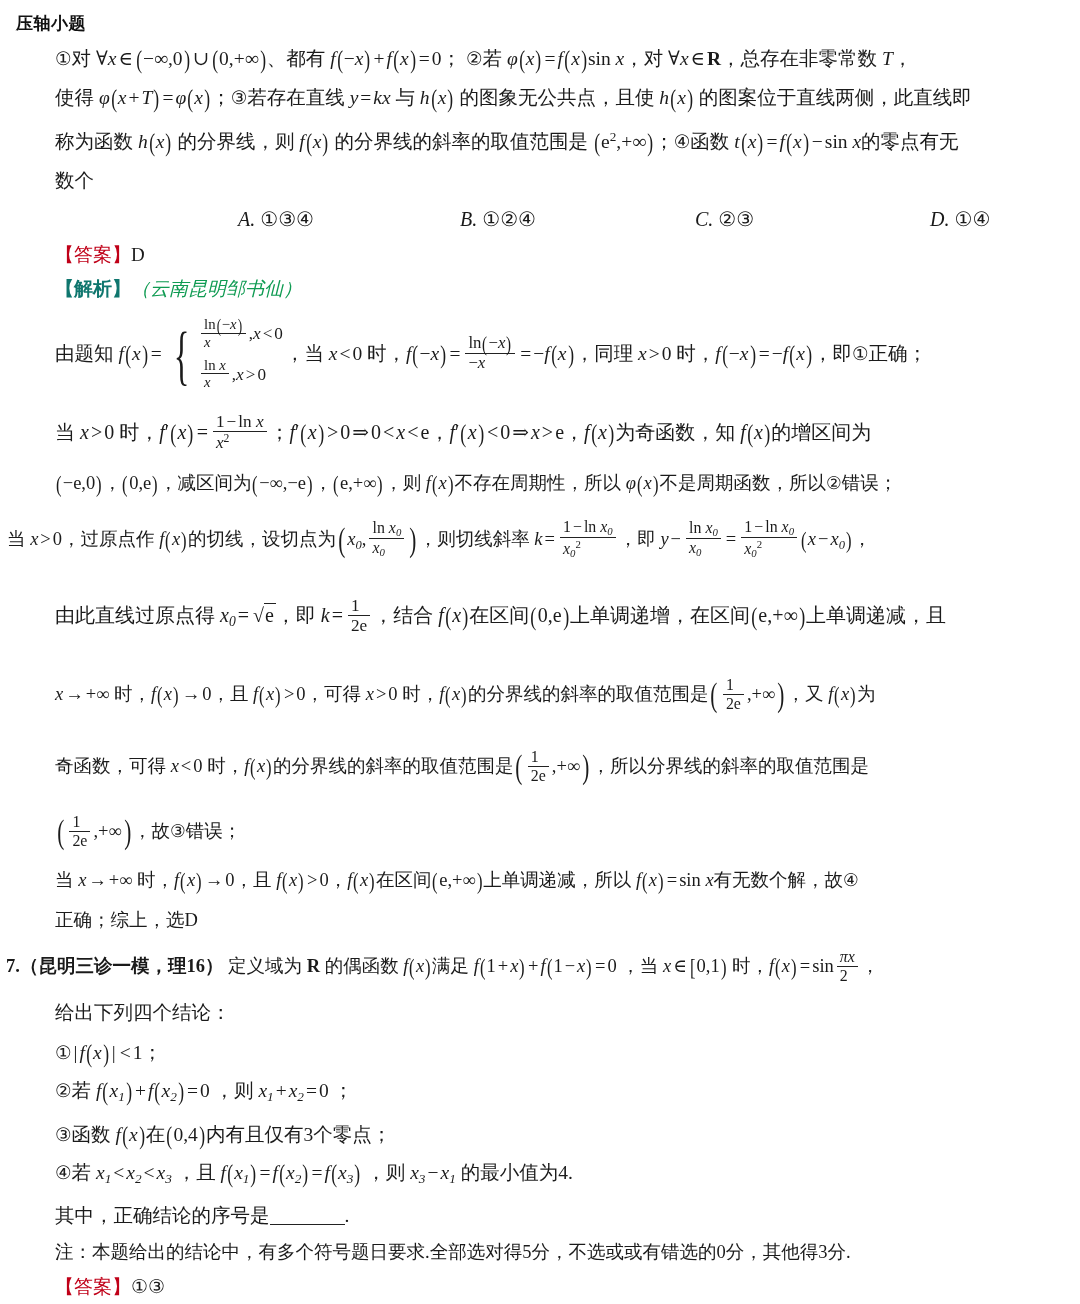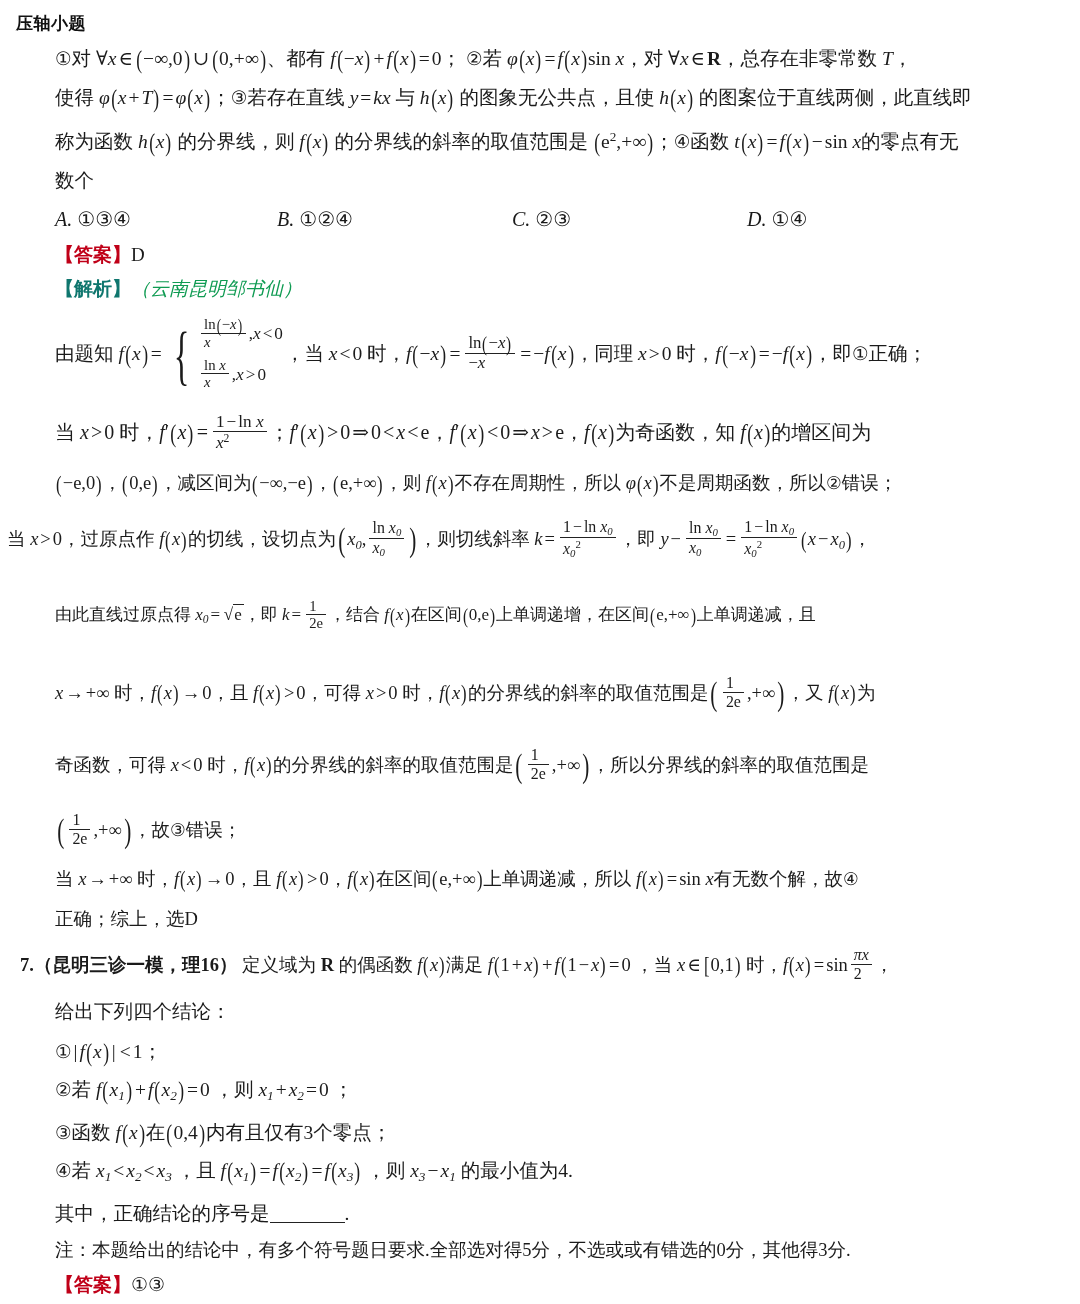--- a/index.html
+++ b/index.html
@@ -116,21 +116,21 @@
 
   
   .sqrt { display: inline-block; position: relative; padding-left: 0.1em; }
   .sqrt > .rad { font-style: normal; }
   .sqrt > .rgd { border-top: 1.1px solid #222; padding: 0 2px 0 1px; }
 
   
   .marker-answer {
     color: #c00018;
     font-family: "Liberation Sans", "DejaVu Sans", sans-serif;
-    font-weight: bold;
+    font-weight: normal;
     font-size: 19px;
     text-align: center;
   }
   .marker-analysis {
     color: #0f766e;
     font-family: "Liberation Sans", "DejaVu Sans", sans-serif;
     font-weight: bold;
     font-size: 19px;
   }
   .analysis-author {
@@ -140,33 +140,34 @@
     font-family: "Liberation Serif", serif;
   }
   .answer-value { color: #1a1a1a; font-size: 19px; }
 
   
   .options-row {
     padding-left: 55px;
     font-size: 20px;
     line-height: 38px;
     display: flex;
+    justify-content: flex-end;
   }
   .option { display: inline-block; }
   .opt-a { width: 222px; }
   .opt-b { width: 235px; }
   .opt-c { width: 235px; }
   .opt-d { width: 150px; }
   .opt-letter { font-style: italic; font-family: "Liberation Serif", serif; }
 
   
   .prob-head {
     font-size: 19.5px;
     line-height: 40px;
-    padding-left: 20px;
+    padding-left: 6px;
     white-space: nowrap;
   }
   .prob-no { font-weight: bold; font-style: normal; }
   .prob-src { font-weight: bold; font-style: normal; }
 
   .blank-line {
     display: inline-block;
     width: 75px;
     border-bottom: 1.4px solid #222;
     vertical-align: -3px;
@@ -237,21 +238,21 @@
   </div>
 
   <div class="body-line" style="font-size:18.5px;line-height:42px;">
     <span class="paren-sm">(</span><span class="mup">−</span><span class="mup">e</span><span class="mup">,</span>0<span class="paren-sm">)</span>，<span class="paren-sm">(</span>0<span class="mup">,</span><span class="mup">e</span><span class="paren-sm">)</span>，减区间为<span class="paren-sm">(</span><span class="mup">−</span>∞<span class="mup">,</span><span class="mup">−</span><span class="mup">e</span><span class="paren-sm">)</span>，<span class="paren-sm">(</span><span class="mup">e</span><span class="mup">,</span>+∞<span class="paren-sm">)</span>，则 <span class="mi">f</span><span class="paren-sm">(</span><span class="mi">x</span><span class="paren-sm">)</span>不存在周期性，所以 <span class="mi">φ</span><span class="paren-sm">(</span><span class="mi">x</span><span class="paren-sm">)</span>不是周期函数，所以<span class="circ">②</span>错误；
   </div>
 
   <div class="body-line" style="font-size:18.5px;line-height:70px;padding-left:7px;">
     当 <span class="mi">x</span><span class="op">&gt;</span>0，过原点作 <span class="mi">f</span><span class="paren-sm">(</span><span class="mi">x</span><span class="paren-sm">)</span>的切线，设切点为<span class="bigparen">(</span><span class="mi">x</span><span class="sub">0</span><span class="mup">,</span><span class="frac"><span class="num"><span class="mup">ln</span> <span class="mi">x</span><span class="sub">0</span></span><span class="den"><span class="mi">x</span><span class="sub">0</span></span></span><span class="bigparen">)</span>，则切线斜率 <span class="mi">k</span><span class="op">=</span><span class="frac"><span class="num">1<span class="op">−</span><span class="mup">ln</span> <span class="mi">x</span><span class="sub">0</span></span><span class="den"><span class="mi">x</span><span class="sub">0</span><span class="sup">2</span></span></span>，即 <span class="mi">y</span><span class="op">−</span><span class="frac"><span class="num"><span class="mup">ln</span> <span class="mi">x</span><span class="sub">0</span></span><span class="den"><span class="mi">x</span><span class="sub">0</span></span></span><span class="op">=</span><span class="frac"><span class="num">1<span class="op">−</span><span class="mup">ln</span> <span class="mi">x</span><span class="sub">0</span></span><span class="den"><span class="mi">x</span><span class="sub">0</span><span class="sup">2</span></span></span><span class="paren-sm">(</span><span class="mi">x</span><span class="op">−</span><span class="mi">x</span><span class="sub">0</span><span class="paren-sm">)</span>，
   </div>
 
-  <div class="body-line" style="font-size:17px;line-height:72px;">
+  <div class="body-line" style="font-size:20px;line-height:72px;">
     由此直线过原点得 <span class="mi">x</span><span class="sub">0</span><span class="op">=</span><span class="sqrt"><span class="rad">√</span><span class="rgd"><span class="mup">e</span></span></span>，即 <span class="mi">k</span><span class="op">=</span><span class="frac"><span class="num">1</span><span class="den">2<span class="mup">e</span></span></span>，结合 <span class="mi">f</span><span class="paren-sm">(</span><span class="mi">x</span><span class="paren-sm">)</span>在区间<span class="paren-sm">(</span>0<span class="mup">,</span><span class="mup">e</span><span class="paren-sm">)</span>上单调递增，在区间<span class="paren-sm">(</span><span class="mup">e</span><span class="mup">,</span>+∞<span class="paren-sm">)</span>上单调递减，且
   </div>
 
   <div class="body-line" style="font-size:18.5px;line-height:72px;">
     <span class="mi">x</span><span class="op">→</span>+∞ 时，<span class="mi">f</span><span class="paren-sm">(</span><span class="mi">x</span><span class="paren-sm">)</span><span class="op">→</span>0，且 <span class="mi">f</span><span class="paren-sm">(</span><span class="mi">x</span><span class="paren-sm">)</span><span class="op">&gt;</span>0，可得 <span class="mi">x</span><span class="op">&gt;</span>0 时，<span class="mi">f</span><span class="paren-sm">(</span><span class="mi">x</span><span class="paren-sm">)</span>的分界线的斜率的取值范围是<span class="bigparen">(</span><span class="frac"><span class="num">1</span><span class="den">2<span class="mup">e</span></span></span><span class="mup">,</span>+∞<span class="bigparen">)</span>，又 <span class="mi">f</span><span class="paren-sm">(</span><span class="mi">x</span><span class="paren-sm">)</span>为
   </div>
 
   <div class="body-line" style="font-size:18.5px;line-height:72px;">
     奇函数，可得 <span class="mi">x</span><span class="op">&lt;</span>0 时，<span class="mi">f</span><span class="paren-sm">(</span><span class="mi">x</span><span class="paren-sm">)</span>的分界线的斜率的取值范围是<span class="bigparen">(</span><span class="frac"><span class="num">1</span><span class="den">2<span class="mup">e</span></span></span><span class="mup">,</span>+∞<span class="bigparen">)</span>，所以分界线的斜率的取值范围是
   </div>

